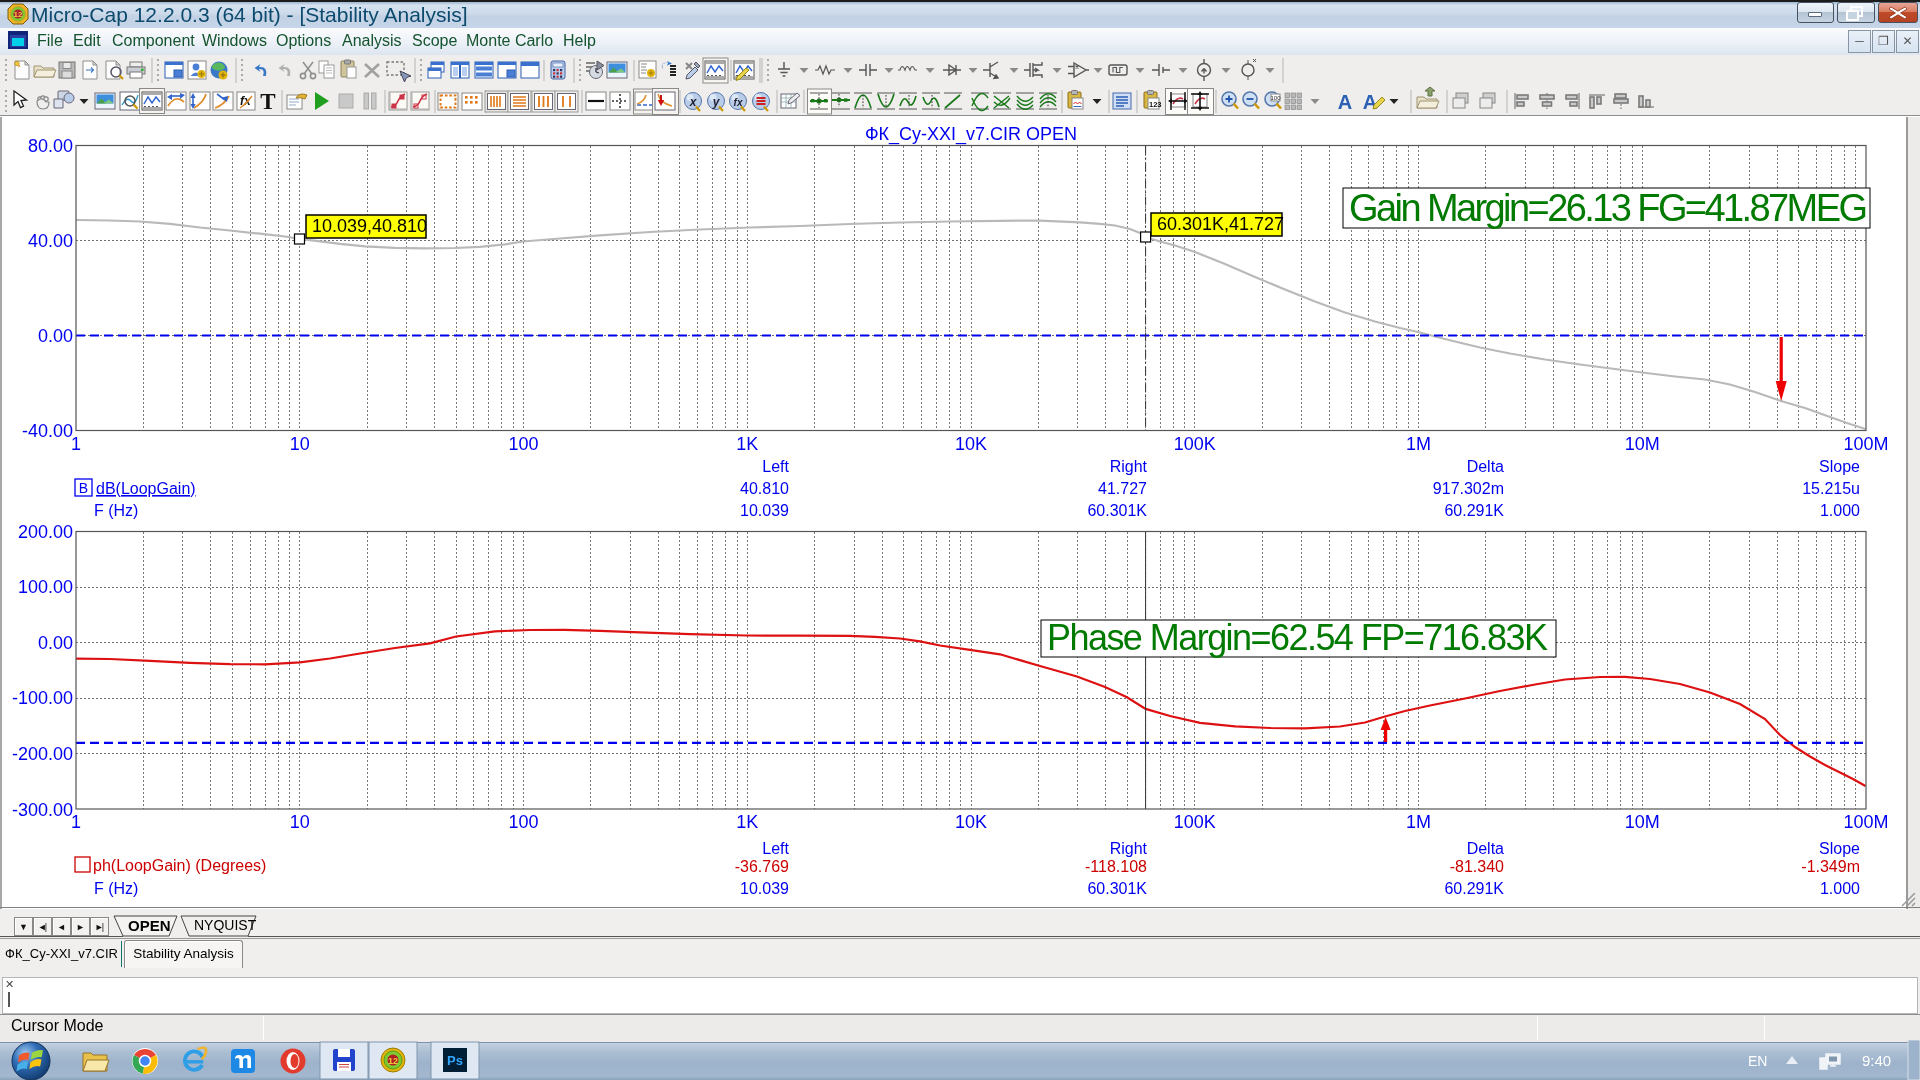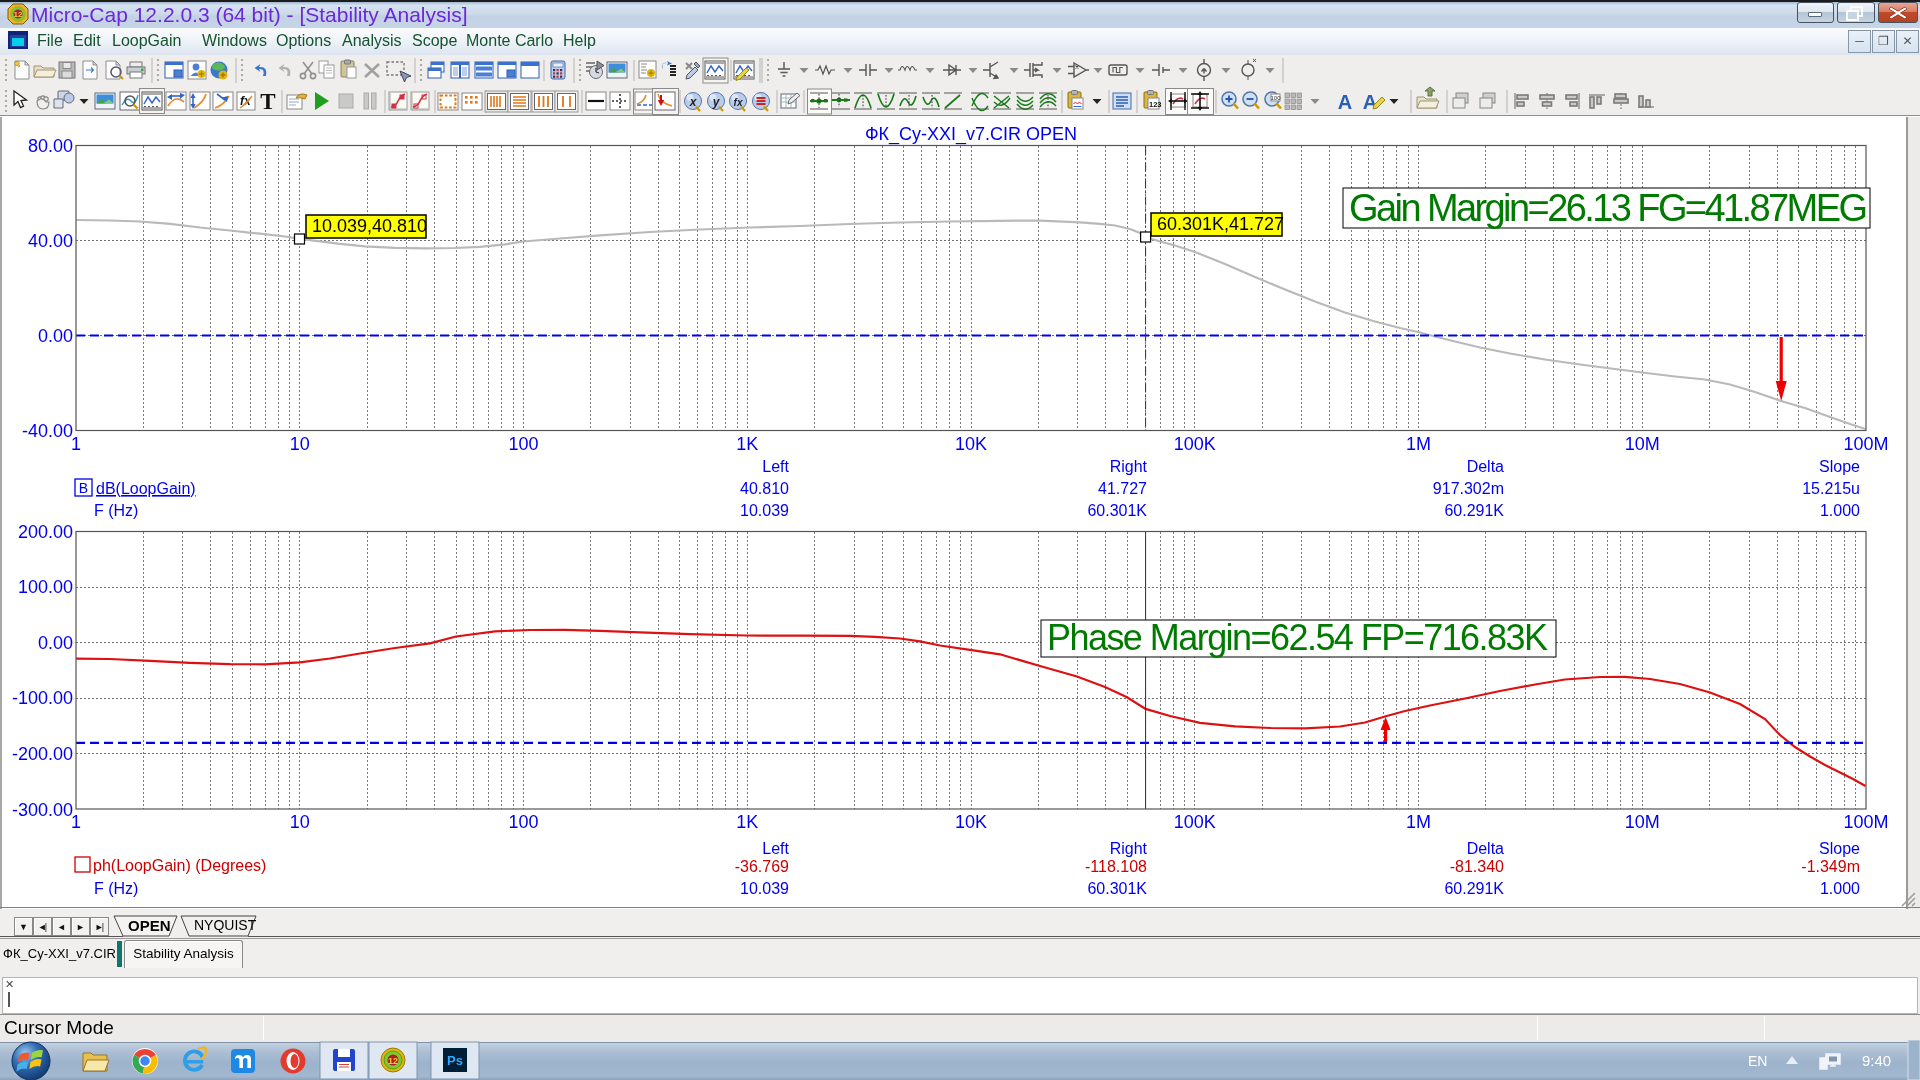--- a/index.html
+++ b/index.html
@@ -2,21 +2,21 @@
 <html><head>
 <meta charset="utf-8">
 <style>
 * { margin:0; padding:0; box-sizing:border-box; }
 html,body { width:1920px; height:1080px; overflow:hidden; background:#fff;
   font-family:"Liberation Sans", sans-serif; }
 .abs { position:absolute; }
 #titlebar { left:0; top:0; width:1920px; height:28px;
   background:linear-gradient(180deg,#9eb6cf 0%,#d6e2f0 12%,#ccdaea 45%,#c2d2e4 55%,#c6d5e7 100%);
   border-top:2px solid #1c1c1c; }
-#titletext { left:31px; top:3px; font-size:21px; color:#6d28d9; }
+#titletext { left:31px; top:3px; font-size:21px; color:#0c4a6e; }
 .capbtn { top:2px; height:21px; border-radius:3px; border:1px solid #46525f; }
 #btnmin  { left:1797px; width:37px;
   background:linear-gradient(180deg,#eef3f8 0%,#dfe8f1 45%,#b5c4d4 50%,#c7d4e2 100%); }
 #btnmax  { left:1837px; width:38px;
   background:linear-gradient(180deg,#eef3f8 0%,#dfe8f1 45%,#b5c4d4 50%,#c7d4e2 100%); }
 #btnclose{ left:1878px; width:40px;
   background:linear-gradient(180deg,#e8a598 0%,#d97e62 45%,#c04a28 50%,#b54424 100%); }
 #menubar { left:0; top:28px; width:1920px; height:27px;
   background:linear-gradient(180deg,#fafbfd 0%,#eef2f8 50%,#dde5f0 100%); }
 .menuitem { top:32px; font-size:16px; color:#14532d; position:absolute; }
@@ -65,21 +65,21 @@
  <path d="M3,1 L10,5.2 L17,1 L19,3 L12.5,7 L19,11 L17,13 L10,8.8 L3,13 L1,11 L7.5,7 L1,3 Z" fill="#fff" stroke="#8c3018" stroke-width="0.8"></path>
 </svg>
 <div id="menubar" class="abs"></div>
 <svg class="abs" style="left:8px;top:31px" width="22" height="20" viewBox="0 0 22 20">
  <rect x="0" y="0" width="20" height="18" fill="#10247a"></rect>
  <rect x="2" y="4" width="16" height="12" fill="#2a3ea0"></rect>
  <rect x="4" y="7" width="12" height="8" fill="#00d0e8"></rect>
 </svg>
 <span class="menuitem" style="left:37px">File</span>
 <span class="menuitem" style="left:73px">Edit</span>
-<span class="menuitem" style="left:112px">LoopGain</span>
+<span class="menuitem" style="left:112px">Component</span>
 <span class="menuitem" style="left:202px">Windows</span>
 <span class="menuitem" style="left:276px">Options</span>
 <span class="menuitem" style="left:342px">Analysis</span>
 <span class="menuitem" style="left:412px">Scope</span>
 <span class="menuitem" style="left:466px">Monte Carlo</span>
 <span class="menuitem" style="left:563px">Help</span>
 <div class="mdibtn" style="left:1848px">─</div>
 <div class="mdibtn" style="left:1872px">❐</div>
 <div class="mdibtn" style="left:1896px">✕</div>
 <div id="tb1" class="abs"></div>
@@ -947,28 +947,28 @@
 <svg class="abs" style="left:0;top:905px" width="1920" height="33" viewBox="0 0 1920 33">
  <line x1="0" y1="2.5" x2="1920" y2="2.5" stroke="#808080"></line>
  <polygon points="114,11 177,11 169,31 123,31" fill="#f4f3f2" stroke="#444"></polygon>
  <polygon points="181,11 256,11 248,31 189,31" fill="#f0efee" stroke="#444"></polygon>
  <text x="128" y="26" font-size="15" font-weight="bold" fill="#000">OPEN</text>
  <text x="194" y="25" font-size="14" fill="#000">NYQUIST</text>
  <line x1="0" y1="31.5" x2="123" y2="31.5" stroke="#555"></line>
  <line x1="248" y1="31.5" x2="1920" y2="31.5" stroke="#555"></line>
 </svg>
 <div id="doctabs" class="abs"></div>
-<div class="abs" style="left:2px;top:941px;width:120px;height:26px;border-right:5px solid #0f766e;font-size:13px;color:#000;line-height:25px;text-align:center">ФК_Cy-XXI_v7.CIR</div>
+<div class="abs" style="left:2px;top:941px;width:120px;height:26px;border-right:1px solid #0f766e;font-size:13px;color:#000;line-height:25px;text-align:center">ФК_Cy-XXI_v7.CIR</div>
 <div class="abs" style="left:124px;top:940px;width:119px;height:28px;background:#f6f5f4;border:1px solid #888;border-bottom:none;border-radius:3px 3px 0 0;box-shadow:inset 1px 1px 0 #fff;font-size:13.5px;color:#000;line-height:26px;text-align:center">Stability Analysis</div>
 <div id="textpanel" class="abs"></div>
 <div id="textwhite" class="abs"></div>
 <div class="abs" style="left:5px;top:979px;width:10px;height:10px;font-size:11px;color:#444;line-height:10px">✕</div>
 <div class="abs" style="left:8px;top:992px;width:1.5px;height:15px;background:#555"></div>
 <div id="statusbar" class="abs"></div>
-<div class="abs" style="left:4px;top:1017px;font-size:19px;color:#000">Cursor Mode</div>
+<div class="abs" style="left:11px;top:1017px;font-size:16px;color:#000">Cursor Mode</div>
 <div class="abs" style="left:263px;top:1016px;width:1px;height:24px;background:#b0b0b0;border-right:1px solid #fff"></div>
 <div class="abs" style="left:1537px;top:1016px;width:1px;height:24px;background:#b0b0b0;border-right:1px solid #fff"></div>
 <div class="abs" style="left:1764px;top:1016px;width:1px;height:24px;background:#b0b0b0;border-right:1px solid #fff"></div>
 <div id="taskbar" class="abs"></div>
 <svg class="abs" style="left:0;top:1040px" width="1920" height="40" viewBox="0 0 1920 40">
  <defs>
   <radialGradient id="orb" cx="35%" cy="30%" r="75%">
    <stop offset="0%" stop-color="#9ec8ee"></stop>
         <stop offset="45%" stop-color="#2f6cb5"></stop>
         <stop offset="100%" stop-color="#123a6e"></stop>

